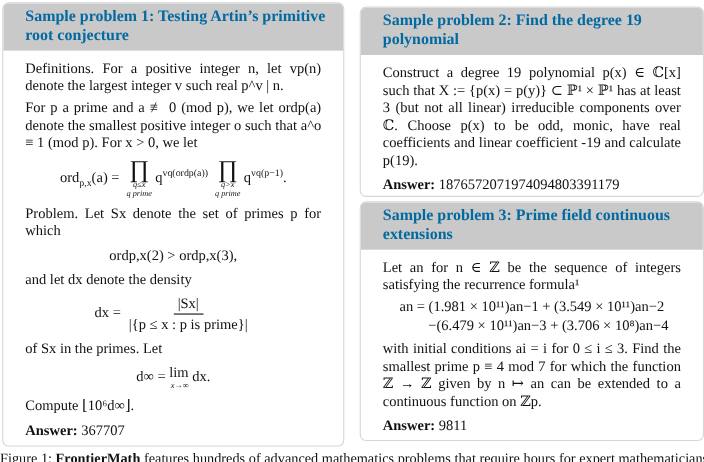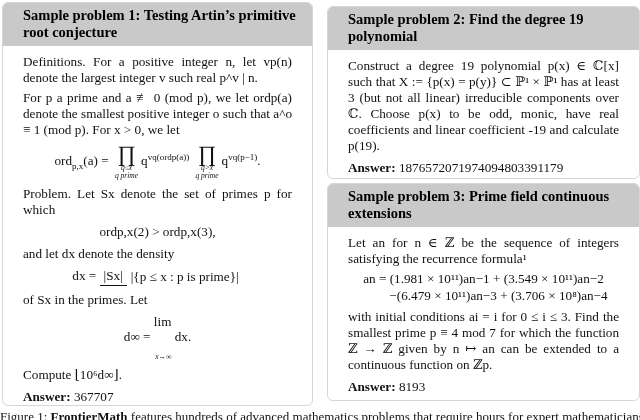--- a/index.html
+++ b/index.html
@@ -6,37 +6,37 @@
   body {
     width:640px; height:420px; overflow:hidden; background:#ffffff;
     font-family: "Liberation Serif", "DejaVu Serif", serif; color:#111;
     position:relative;
   }
   .box {
     position:absolute; border:1px solid #d6d6d6; border-radius:6px;
     background:#fff; overflow:hidden;
   }
   .box-head {
-    background:#c9c9c9; color:#000000; font-weight:bold;
+    background:#c9c9c9; color:#0369a1; font-weight:bold;
     font-size:14.5px; line-height:17px; padding:4px 14px 5px 20px;
   }
   .box-body { padding:8px 20px 0 20px; font-size:13.2px; line-height:16px; }
   .p { margin:0 0 4px 0; text-align:justify; }
   .i { }
   .eq { text-align:center; margin:6px 0; font-size:13.2px; }
   .answer { margin:6px 0 8px 0; font-size:13.2px; }
   .answer b { font-weight:bold; }
   sub, sup { font-size:9px; line-height:0; }
   .prodwrap { display:inline-flex; flex-direction:column; align-items:center; vertical-align:middle; margin:0 3px; }
   .prod { font-size:22px; line-height:20px; }
   .under { font-size:7.5px; line-height:8px; text-align:center; font-style:italic; }
-  .frac { display:inline-flex; flex-direction:row; vertical-align:middle; }
+  .frac { display:inline-flex; flex-direction:column; align-items:center; vertical-align:middle; }
   .frac .num { border-bottom:1px solid #111; padding:0 4px 1px 4px; }
   .frac .den { padding:1px 4px 0 4px; }
-  .lim { display:inline-flex; flex-direction:column; align-items:flex-end; vertical-align:middle;gap:23px; }
+  .lim { display:inline-flex; flex-direction:column; align-items:flex-end; vertical-align:middle; }
   .lim .limsub { font-size:7.5px; line-height:8px; font-style:italic; }
   .caption {
     position:absolute; left:0; top:409px; width:640px; font-size:13px; white-space:nowrap;
   }
 </style>
 </head>
 <body>
 
 <div class="box" style="left:2px; top:2px; width:309px; height:142px; height:auto; bottom:14px;">
   <div class="box-head">Sample problem 1: Testing Artin’s primitive root conjecture</div>
@@ -90,20 +90,20 @@
   </div>
 </div>
 
 <div class="box" style="left:327px; top:183px; width:311px; height:216px;">
   <div class="box-head">Sample problem 3: Prime field continuous extensions</div>
   <div class="box-body">
     <p class="p">Let an for n ∈ ℤ be the sequence of integers satisfying the recurrence formula¹</p>
     <div class="eq i" style="margin:3px 0 1px 0;">an = (1.981 × 10¹¹)an−1 + (3.549 × 10¹¹)an−2</div>
     <div class="eq i" style="margin:1px 0 5px 30px;">−(6.479 × 10¹¹)an−3 + (3.706 × 10⁸)an−4</div>
     <p class="p">with initial conditions ai = i for 0 ≤ i ≤ 3. Find the smallest prime p ≡ 4 mod 7 for which the function ℤ → ℤ given by n ↦ an can be extended to a continuous function on ℤp.</p>
-    <div class="answer"><b>Answer:</b><span> 8193</span></div>
+    <div class="answer"><b>Answer:</b><span> 9811</span></div>
 
   </div>
 </div>
 
 <div class="caption">
   <span>Figure 1: </span><b>FrontierMath</b><span> features hundreds of advanced mathematics problems that require hours for expert mathematicians to solve</span>
 </div>
 
 </body></html>

